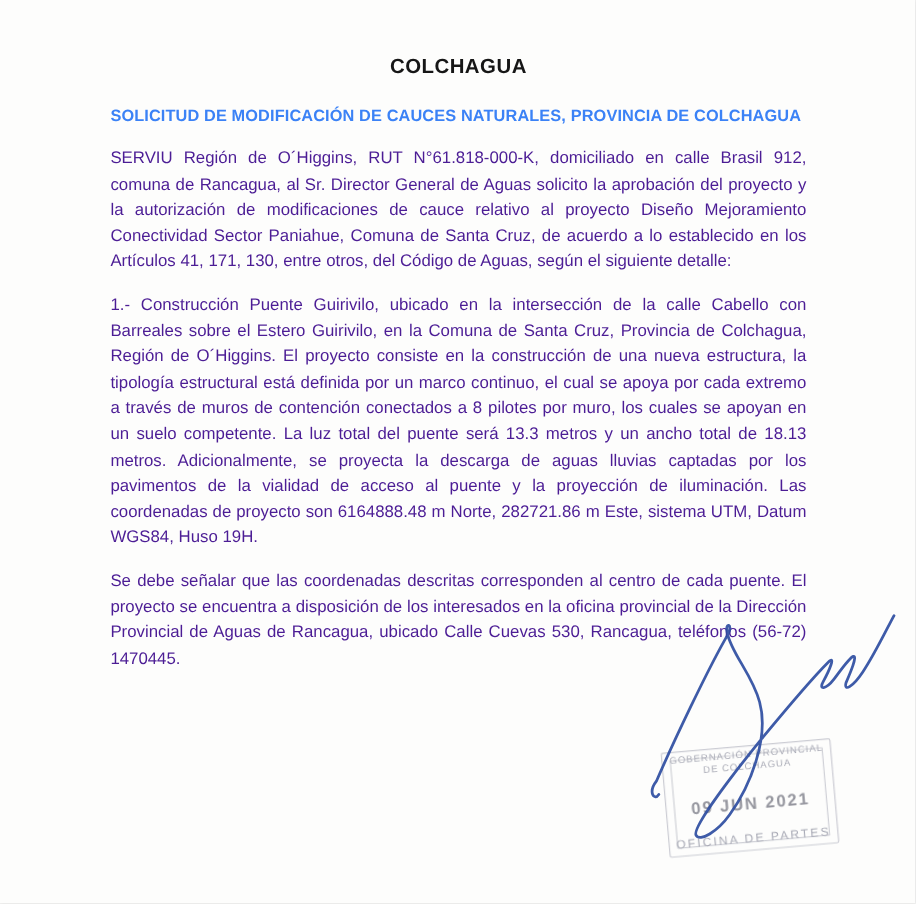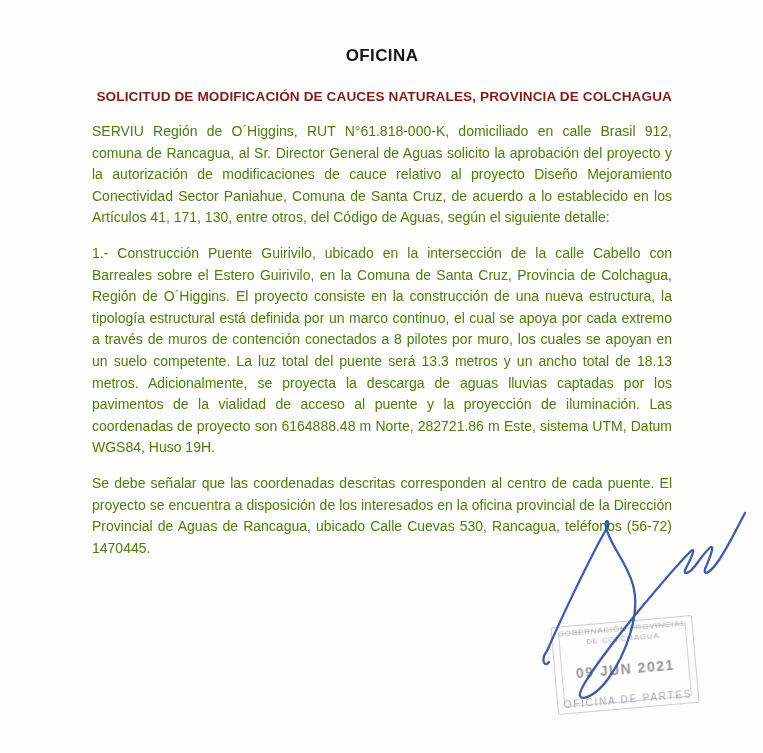--- a/index.html
+++ b/index.html
@@ -14,29 +14,29 @@
   }
   .content{
     position:absolute;left:92px;top:46px;width:580px;
   }
   .doc-title{
     margin:0;text-align:center;
     font-size:17px;font-weight:700;letter-spacing:.4px;
     color:#161616;
   }
   .doc-subtitle{
-    margin:23px 0 0;text-align:right;
+    margin:23px 0 0;text-align:left;
     font-size:13.6px;font-weight:700;letter-spacing:.1px;
-    color:#7f1d1d;
+    color:#3b82f6;
   }
   .doc-paragraph{
     margin:14px 0 0;
     font-size:14px;line-height:21.6px;
     text-align:justify;
-    color:#4d7c0f;
+    color:#4c1d95;
   }
   .doc-paragraph:first-of-type{margin-top:17px;}
 
   
   .stamp{
     position:absolute;left:554px;top:621px;
     width:140px;height:86px;
     transform:rotate(-5deg);
     border:1.5px solid rgba(148,150,165,.55);
     border-radius:2px;
@@ -64,21 +64,21 @@
     position:absolute;left:0;top:0;
     pointer-events:none;
   }
 </style>
 </head>
 <body>
 
 <div class="page">
 
   <div class="content">
-    <h1 class="doc-title">OFICINA</h1>
+    <h1 class="doc-title">COLCHAGUA</h1>
 
     <h2 class="doc-subtitle">SOLICITUD DE MODIFICACIÓN DE CAUCES NATURALES, PROVINCIA DE COLCHAGUA</h2>
 
     <p class="doc-paragraph">SERVIU Región de O´Higgins, RUT N°61.818-000-K, domiciliado en calle Brasil 912, comuna de Rancagua, al Sr. Director General de Aguas solicito la aprobación del proyecto y la autorización de modificaciones de cauce relativo al proyecto Diseño Mejoramiento Conectividad Sector Paniahue, Comuna de Santa Cruz, de acuerdo a lo establecido en los Artículos 41, 171, 130, entre otros, del Código de Aguas, según el siguiente detalle:</p>
 
     <p class="doc-paragraph">1.- Construcción Puente Guirivilo, ubicado en la intersección de la calle Cabello con Barreales sobre el Estero Guirivilo, en la Comuna de Santa Cruz, Provincia de Colchagua, Región de O´Higgins. El proyecto consiste en la construcción de una nueva estructura, la tipología estructural está definida por un marco continuo, el cual se apoya por cada extremo a través de muros de contención conectados a 8 pilotes por muro, los cuales se apoyan en un suelo competente. La luz total del puente será 13.3 metros y un ancho total de 18.13 metros. Adicionalmente, se proyecta la descarga de aguas lluvias captadas por los pavimentos de la vialidad de acceso al puente y la proyección de iluminación. Las coordenadas de proyecto son 6164888.48 m Norte, 282721.86 m Este, sistema UTM, Datum WGS84, Huso 19H.</p>
 
     <p class="doc-paragraph">Se debe señalar que las coordenadas descritas corresponden al centro de cada puente. El proyecto se encuentra a disposición de los interesados en la oficina provincial de la Dirección Provincial de Aguas de Rancagua, ubicado Calle Cuevas 530, Rancagua, teléfonos (56-72) 1470445.</p>
   </div>
 

